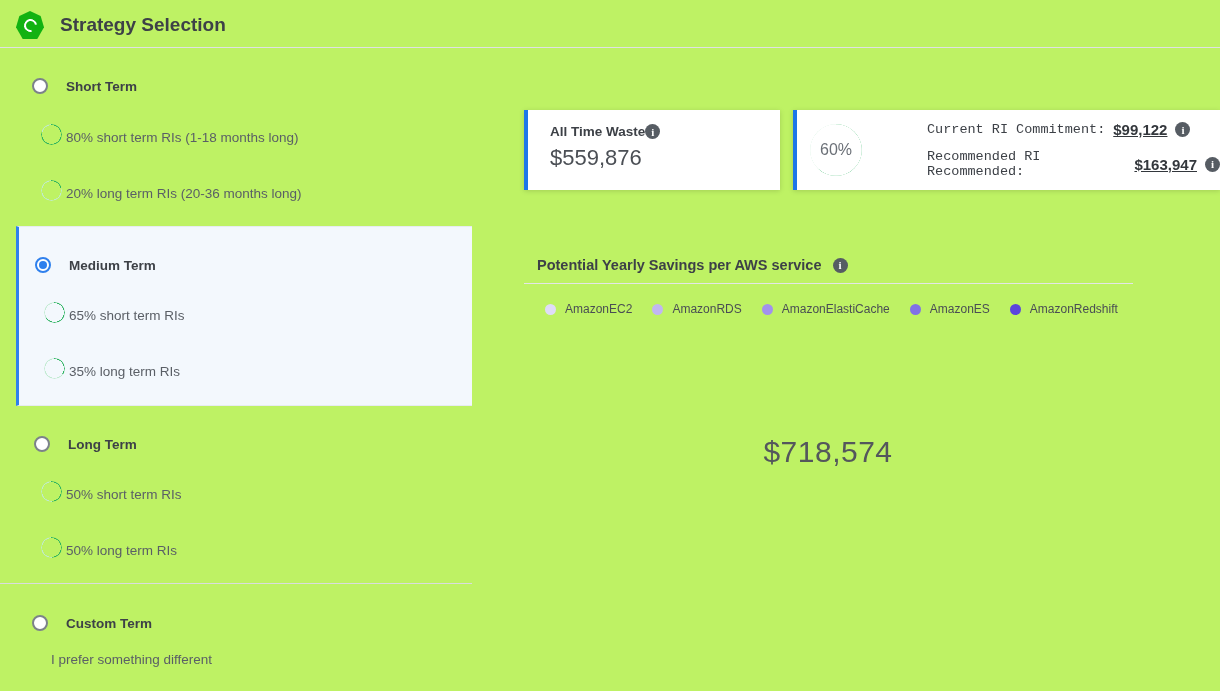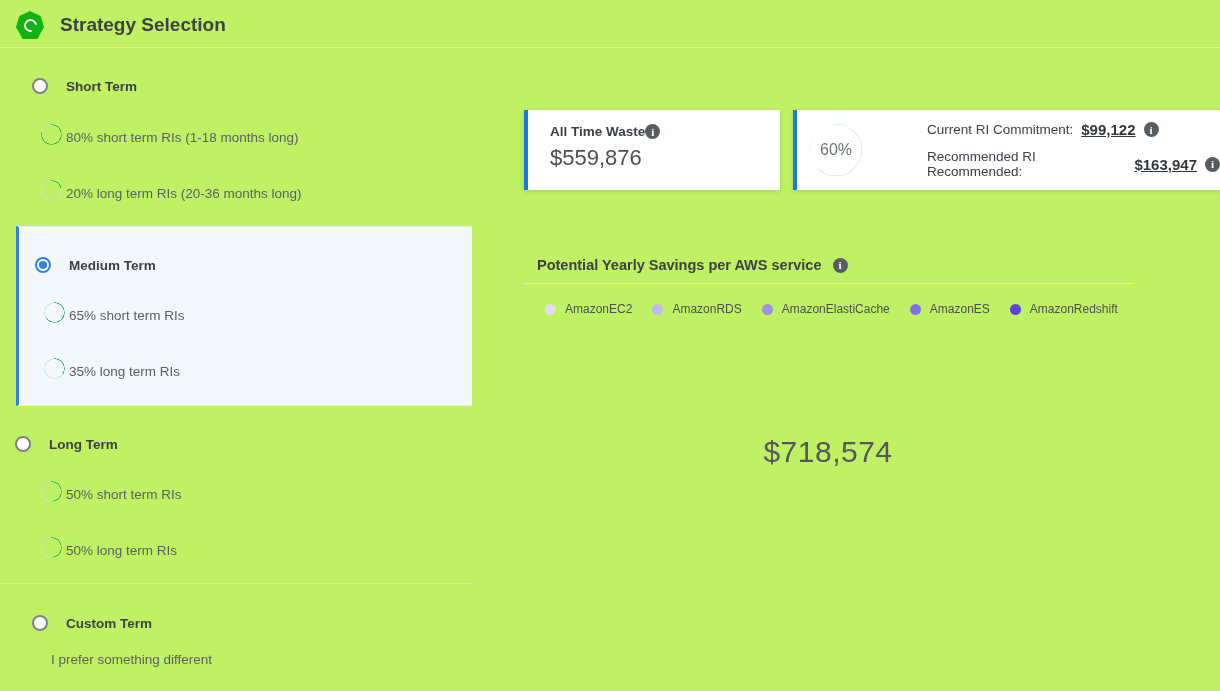--- a/index.html
+++ b/index.html
@@ -44,21 +44,21 @@
   .card-label { font-size:13.5px; font-weight:bold; color:#3d4147; }
   .card-value { margin-top:6px; font-size:22px; color:#4b4f55; }
   .card-commit { left:793px; width:427px; display:flex; align-items:center; }
   .gauge { position:absolute; left:13px; top:14px; width:52px; height:52px; border-radius:50%;
            -webkit-mask:radial-gradient(circle, transparent 69%, #000 71%);
            mask:radial-gradient(circle, transparent 69%, #000 71%); }
   .gauge-label { position:absolute; left:13px; top:14px; width:52px; height:52px; display:flex; align-items:center;
                  justify-content:center; font-size:16px; color:#6b7077; }
   .commit-rows { margin-left:130px; display:flex; flex-direction:column; gap:11px; }
   .commit-row { display:flex; align-items:center; gap:8px; }
-  .commit-label { font-size:13.5px; color:#3d4147; }
+  .commit-label { font-size:13.5px; color:#3d4147;font-family:Liberation Mono, monospace; }
   .commit-value { font-size:15px; font-weight:bold; color:#33373c;text-decoration:underline; }
 
   
   .chart-title-row { position:absolute; left:537px; top:257px; display:flex; align-items:center; gap:11px; }
   .chart-title { font-size:14.5px; font-weight:bold; color:#3d4147; }
   .chart-divider { position:absolute; left:524px; top:283px; width:609px; height:1px; background:#e3e5e8; }
   .legend { position:absolute; left:545px; top:302px; display:flex; align-items:center; gap:20px; }
   .legend-item { display:flex; align-items:center; gap:9px; cursor:pointer; }
   .legend-item .dot { width:11px; height:11px; border-radius:50%; }
   .legend-item .lbl { font-size:12px; color:#4a4e54; }
@@ -103,21 +103,21 @@
     </div>
     <div class="alloc-row" style="left:44px; top:302px;">
       <span class="mini-ring" style="background: conic-gradient(rgb(43, 178, 95) 0%, rgb(43, 178, 95) 65%, rgb(192, 234, 208) 65%, rgb(192, 234, 208) 100%);"></span>
       <span class="alloc-label">65% short term RIs</span>
     </div>
     <div class="alloc-row" style="left:44px; top:358px;">
       <span class="mini-ring" style="background: conic-gradient(rgb(43, 178, 95) 0%, rgb(43, 178, 95) 35%, rgb(192, 234, 208) 35%, rgb(192, 234, 208) 100%);"></span>
       <span class="alloc-label">35% long term RIs</span>
     </div>
 
-    <div class="opt-row" style="left:15px; top:436px;">
+    <div class="opt-row" style="left:34px; top:436px;">
       <span class="radio"></span>
       <span class="opt-label">Long Term</span>
     </div>
     <div class="alloc-row" style="left:41px; top:481px;">
       <span class="mini-ring" style="background: conic-gradient(rgb(43, 178, 95) 0%, rgb(43, 178, 95) 50%, rgb(192, 234, 208) 50%, rgb(192, 234, 208) 100%);"></span>
       <span class="alloc-label">50% short term RIs</span>
     </div>
     <div class="alloc-row" style="left:41px; top:537px;">
       <span class="mini-ring" style="background: conic-gradient(rgb(43, 178, 95) 0%, rgb(43, 178, 95) 50%, rgb(192, 234, 208) 50%, rgb(192, 234, 208) 100%);"></span>
       <span class="alloc-label">50% long term RIs</span>

